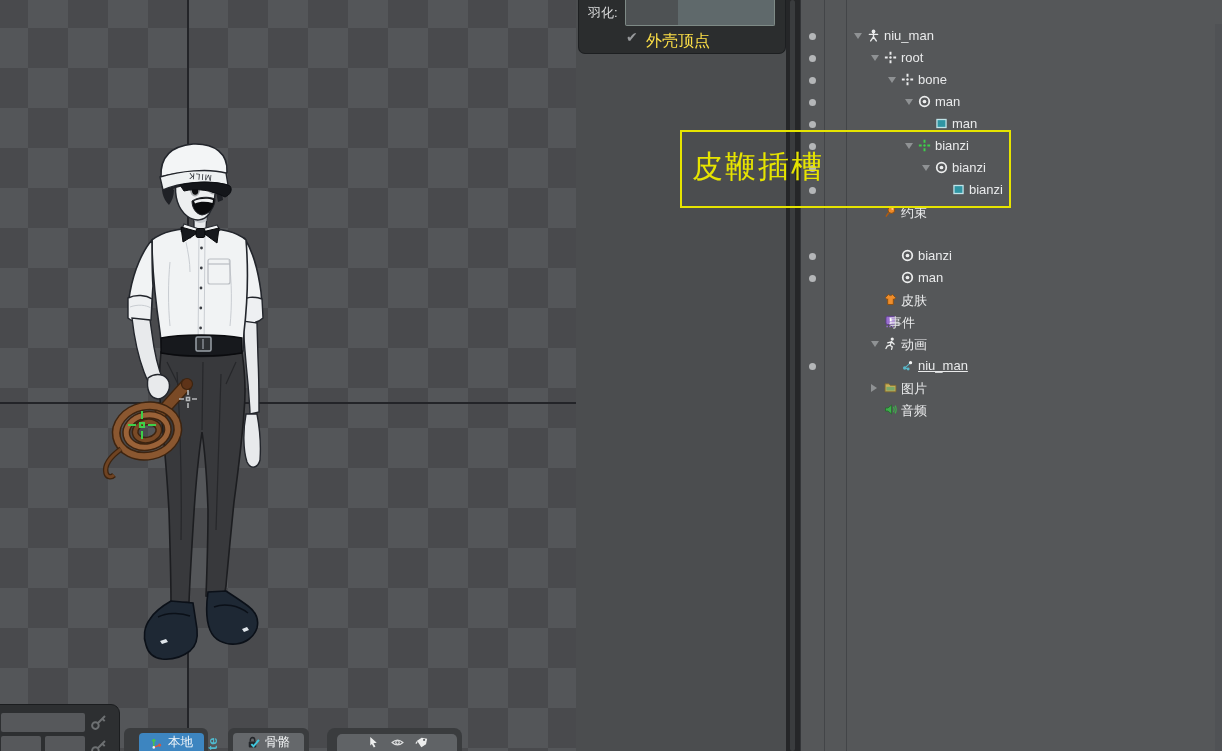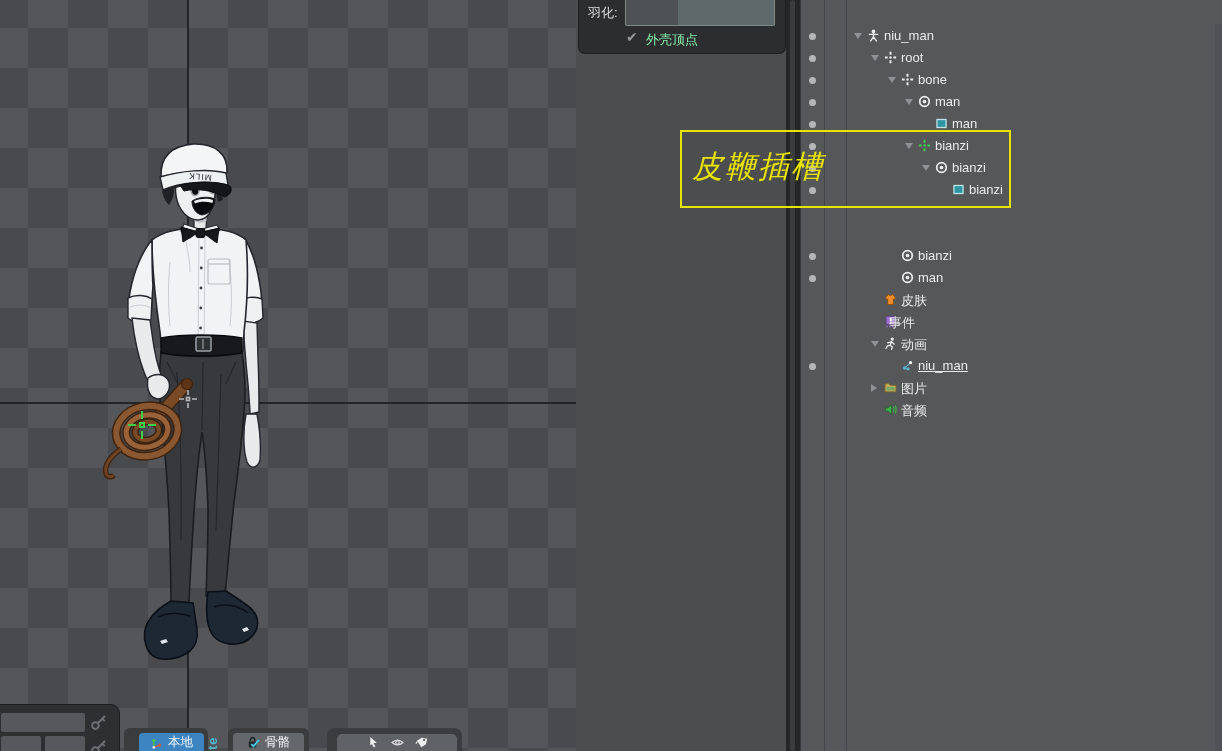--- a/index.html
+++ b/index.html
@@ -17,21 +17,21 @@
   #character-svg{position:absolute;left:85px;top:133px;pointer-events:none;}
   
   #mid-panel{position:absolute;left:576px;top:0;width:210px;height:751px;background:#4b4d4f;}
   #feather-panel{position:absolute;left:578px;top:0;width:206px;height:53px;background:#2b2d2e;
     border:1px solid #1d1f21;border-top:none;border-radius:0 0 7px 7px;}
   #feather-label{position:absolute;left:9px;top:4px;font-size:13px;color:#dadbdc;}
   #feather-slider{position:absolute;left:46px;top:0;width:148px;height:25px;
     border:1px solid #7e8a86;border-top:none;border-radius:0 0 2px 2px;overflow:hidden;background:#5f696b;}
   #feather-slider .fill{position:absolute;left:0;top:0;width:52px;height:25px;background:#4e5254;}
   #shell-check{position:absolute;left:47px;top:29px;font-size:14px;color:#96989a;}
-  #shell-label{position:absolute;left:67px;top:31px;font-size:13px;color:#86efac;}
+  #shell-label{position:absolute;left:67px;top:31px;font-size:16px;color:#fde047;}
   
   #divider{position:absolute;left:786px;top:0;width:14px;height:751px;background:#252628;}
   #divider .bar{position:absolute;left:4px;top:0;width:5px;height:751px;background:#3a3c3e;border-radius:3px;}
   
   #hierarchy{position:absolute;left:800px;top:0;width:422px;height:751px;background:#555759;border-left:1px solid #343639;}
   #h-header{position:absolute;left:0;top:0;width:422px;height:24px;background:#5a5d60;border-bottom:1px solid #45474a;}
   #h-title{position:absolute;left:51px;top:4px;font-size:13px;color:#a4a7a9;}
   .colline{position:absolute;top:0;width:1px;height:751px;background:#434548;}
   .hicon{position:absolute;width:15px;height:15px;}
   #h-rows{position:absolute;left:0;top:0;width:422px;height:751px;padding-left:42px;}
@@ -40,21 +40,21 @@
   .arr{position:absolute;top:8px;width:0;height:0;}
   .arr.down{border-left:4.5px solid transparent;border-right:4.5px solid transparent;border-top:6px solid #8f9294;}
   .arr.right{border-top:4.5px solid transparent;border-bottom:4.5px solid transparent;border-left:6px solid #8f9294;margin-top:-1px;}
   .ticon{position:absolute;top:4px;width:13px;height:13px;}
   .ticon svg,.hicon svg{display:block;}
   .tlabel{position:absolute;top:3px;font-size:13px;color:#e9eaeb;white-space:nowrap;}
   .tlabel.ul{text-decoration:underline;}
   #right-edge{position:absolute;left:1215px;top:24px;width:7px;height:727px;background:#4d4f52;opacity:.55;}
   
   #annotation-box{position:absolute;left:680px;top:130px;width:327px;height:74px;
-    border:2px solid #e6e400;z-index:50;font-style:italic;}
+    border:2px solid #e6e400;z-index:50;}
   #annotation-text{position:absolute;left:10px;top:14px;font-size:31px;color:#e6e400;letter-spacing:2px;}
   
   #transform-panel{position:absolute;left:-8px;top:704px;width:126px;height:55px;background:#2d2f31;
     border:1px solid #1b1d1f;border-radius:0 9px 0 0;}
   .tfield{position:absolute;height:19px;background:#56585b;border-radius:2px;}
   .keybtn{position:absolute;width:18px;height:18px;}
   
   .tgroup{position:absolute;top:728px;height:23px;background:#3a3c3e;}
   .tbtn{position:absolute;top:5px;height:18px;display:flex;align-items:center;justify-content:center;gap:5px;
     font-size:12.5px;border-radius:4px 4px 0 0;}
@@ -273,20 +273,30 @@
           <span class="tlabel" style="left: 151px;">bianzi</span>
         </div>
         <div class="trow" style="top: 179px;">
           <span class="dot"></span>
           <span class="ticon" style="left: 151px;">
             <svg viewBox="0 0 12 12" width="100%" height="100%">
               <rect x="1.8" y="2.3" width="8.4" height="7.4" fill="#2f95a3" stroke="#bfe3e8" stroke-width="1.2"></rect>
             </svg>
           </span>
           <span class="tlabel" style="left: 168px;">bianzi</span>
+        </div>
+        <div class="trow" style="top: 201px;">
+          <span class="ticon" style="left: 83px;">
+            <svg viewBox="0 0 12 12" width="100%" height="100%">
+              <path d="M4.2 7.2L1.8 10.8" stroke="#b05a10" stroke-width="1.4"></path>
+              <circle cx="6.8" cy="4.6" r="3.1" fill="#ef8a28" stroke="#8a4a0a" stroke-width=".8"></circle>
+              <circle cx="7.8" cy="3.6" r="1" fill="#ffc98a"></circle>
+            </svg>
+          </span>
+          <span class="tlabel" style="left: 100px;">约束</span>
         </div>
         <div class="trow" style="top: 245px;">
           <span class="dot"></span>
           <span class="ticon" style="left: 100px;">
             <svg viewBox="0 0 12 12" width="100%" height="100%">
               <circle cx="6" cy="6" r="4.4" fill="none" stroke="#eceded" stroke-width="1.6"></circle>
               <circle cx="6" cy="6" r="1.7" fill="#eceded"></circle>
             </svg>
           </span>
           <span class="tlabel" style="left: 117px;">bianzi</span>

